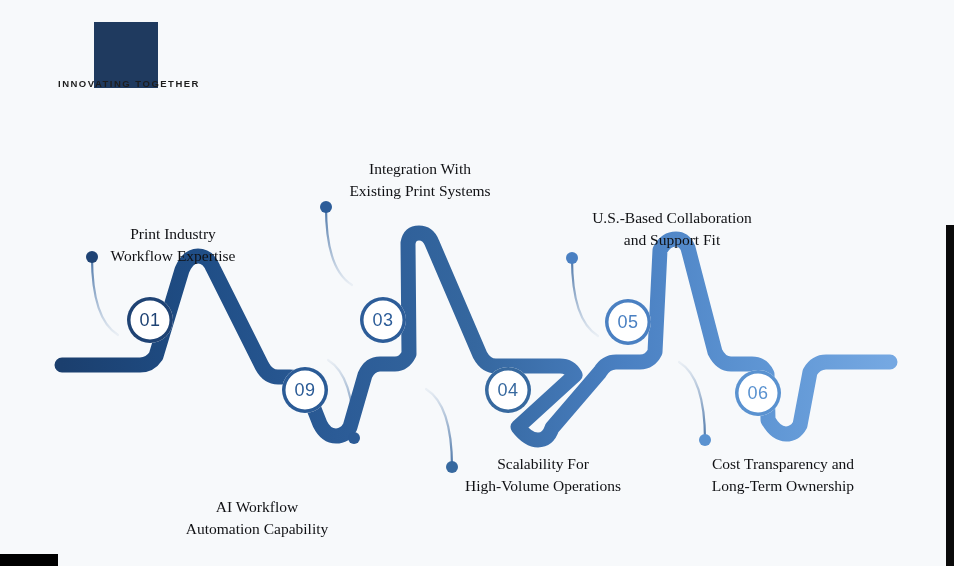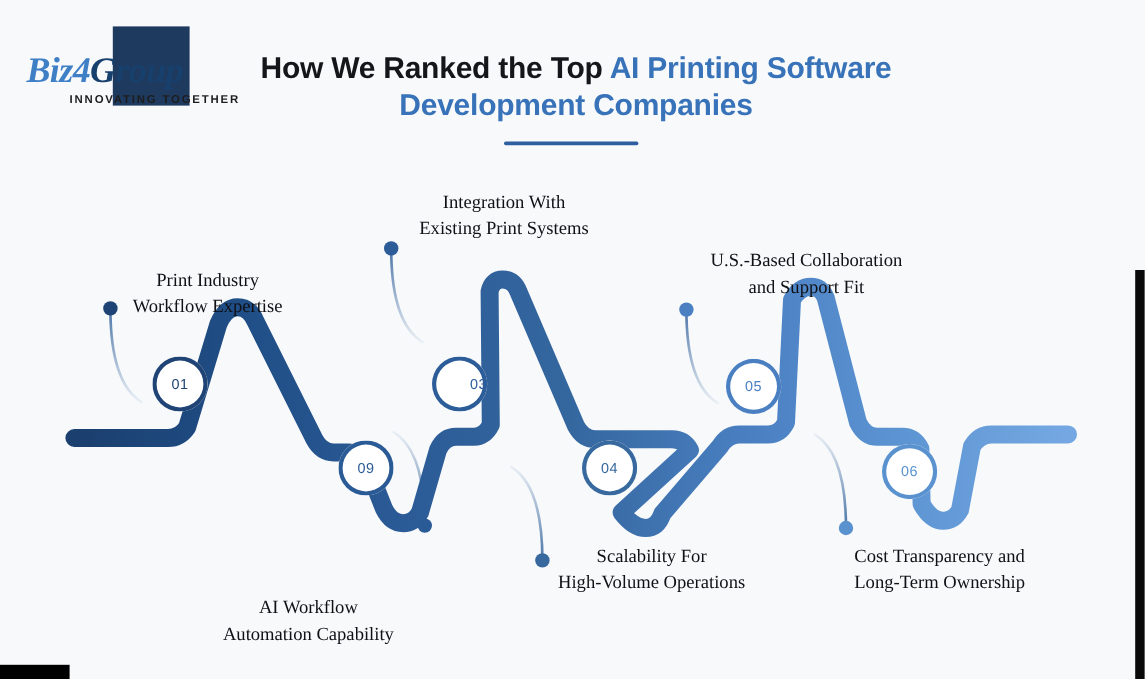--- a/index.html
+++ b/index.html
@@ -56,21 +56,21 @@
   }
 
   
   #wave { position:absolute; left:0; top:0; width:954px; height:566px; }
 
   
   .node {
     position:absolute; width:46px; height:46px; border-radius:50%;
     background:#ffffff; display:flex; align-items:center;
     justify-content:center;
-    font-size:12px; font-weight:400; letter-spacing:0.5px;
+    font-size:18px; font-weight:400; letter-spacing:0.5px;
   }
   .node span { pointer-events:none; }
 
   
   .lbl {
     position:absolute; text-align:center;
     font-size:15.5px; font-weight:500; line-height:22px;
     color:#101114; white-space:pre-line;font-family:Liberation Serif, serif;
   }
 
@@ -86,31 +86,23 @@
 </style>
 </head>
 <body>
 
 <div id="stage">
 
   <div id="logo">
     <div id="logo-mark">
       <div id="logo-mark-notch"></div>
     </div>
-    <div id="logo-word">
-      <span class="lw-a">Biz</span><span class="lw-a">4</span><span class="lw-b">Group</span>
-    </div>
     <div id="logo-tag">INNOVATING TOGETHER</div>
   </div>
 
-  <div id="title-block">
-    <div id="title-line1"><span class="t-dark">How We Ranked the Top </span><span class="t-blue">AI Printing Software</span></div>
-    <div id="title-line2" class="t-blue">Development Companies</div>
-    <div id="title-rule"></div>
-  </div>
 
   <svg id="wave" viewBox="0 0 954 566">
     <defs>
       <linearGradient id="waveGrad" x1="0" y1="0" x2="1" y2="0">
         <stop offset="0" stop-color="#1b3f6e"></stop>
         <stop offset="0.16" stop-color="#1f4d85"></stop>
         <stop offset="0.33" stop-color="#2b5b96"></stop>
         <stop offset="0.50" stop-color="#35679f"></stop>
         <stop offset="0.68" stop-color="#4a80c2"></stop>
         <stop offset="0.85" stop-color="#5f96d4"></stop>
@@ -187,21 +179,21 @@
       </g>
   </svg>
 
   <div id="nodes-layer">
       <div class="node" style="left: 127px; top: 297px; color: rgb(31, 67, 116); box-shadow: rgb(31, 67, 116) 0px 0px 0px 3.5px inset;">
         <span>01</span>
       </div>
       <div class="node" style="left: 282px; top: 367px; color: rgb(43, 91, 150); box-shadow: rgb(43, 91, 150) 0px 0px 0px 3.5px inset;">
         <span>09</span>
       </div>
-      <div class="node" style="left: 360px; top: 297px; color: rgb(45, 93, 153); box-shadow: rgb(45, 93, 153) 0px 0px 0px 3.5px inset; justify-content: flex-end;">
+      <div class="node" style="left: 360px; top: 297px; color: rgb(45, 93, 153); box-shadow: rgb(45, 93, 153) 0px 0px 0px 3.5px inset;">
         <span>03</span>
       </div>
       <div class="node" style="left: 485px; top: 367px; color: rgb(55, 105, 159); box-shadow: rgb(55, 105, 159) 0px 0px 0px 3.5px inset;">
         <span>04</span>
       </div>
       <div class="node" style="left: 605px; top: 299px; color: rgb(74, 128, 194); box-shadow: rgb(74, 128, 194) 0px 0px 0px 3.5px inset;">
         <span>05</span>
       </div>
       <div class="node" style="left: 735px; top: 370px; color: rgb(90, 146, 208); box-shadow: rgb(90, 146, 208) 0px 0px 0px 3.5px inset;">
         <span>06</span>

